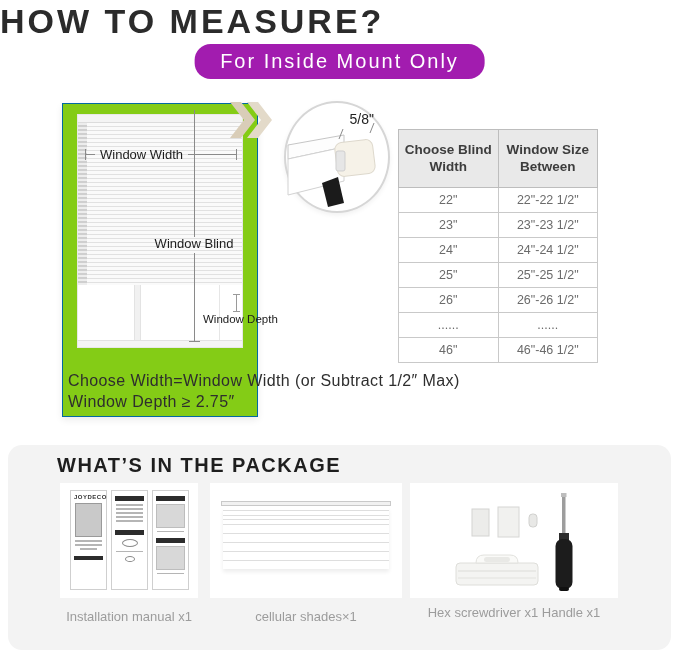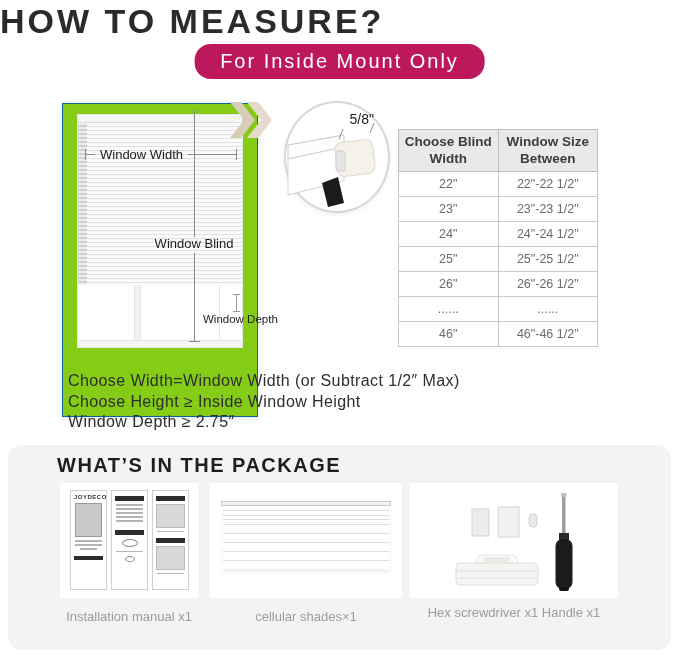--- a/index.html
+++ b/index.html
@@ -4,21 +4,21 @@
 <style>
   * { margin:0; padding:0; box-sizing:border-box; }
   html,body { background:#fff; }
   body { font-family:"Liberation Sans","DejaVu Sans",sans-serif; }
   .page { position:relative; width:679px; height:656px; background:#fff; overflow:hidden; }
 
   
   .title { position:absolute; top:2px; left:0; width:100%; 
            font-size:34px; font-weight:800; letter-spacing:3px; color:#2b2b2b; }
   .banner { position:absolute; top:44px; left:50%; transform:translateX(-50%);
-            background:#be185d; color:#fff; border-radius:16px; padding:6px 26px;
+            background:#a21caf; color:#fff; border-radius:16px; padding:6px 26px;
             font-size:20px; letter-spacing:2px; white-space:nowrap; }
 
   
   .window { position:absolute; left:62px; top:103px; width:196px; height:314px;
             background:#84cc16; border:1px solid #0369a1;
             box-shadow:0 3px 7px rgba(0,0,0,.08); }
   .opening { position:absolute; left:14px; top:10px; width:166px; height:234px;
              background:#fff; border:1px solid #e8e8e8; }
   .headrail { position:absolute; left:0; top:0; width:100%; height:8px;
               background:#f4f4f4; border-bottom:1px solid #dcdcdc; }
@@ -58,21 +58,21 @@
   .callout { position:absolute; left:284px; top:101px; width:106px; height:112px;
              border:2px solid #d6d6d6; border-radius:50%; background:#fff;
              box-shadow:0 2px 5px rgba(0,0,0,.06); }
   .callout svg { position:absolute; left:0; top:0; }
   .callout-meas { position:absolute; right:14px; top:8px; font-size:14px; color:#222; }
 
   
   table.size { position:absolute; left:398px; top:129px; width:200px;
                border-collapse:collapse; table-layout:fixed; }
   table.size th { background:#e9e9e9; font-size:13.5px; font-weight:bold; color:#3d3d3d;
-                  height:42px; border:1px solid #bdbdbd; line-height:1.25; }
+                  height:58px; border:1px solid #bdbdbd; line-height:1.25; }
   table.size td { height:25px; font-size:12.5px; color:#6b6b6b; text-align:center;
                   border:1px solid #c9c9c9; background:#fff; }
 
   
   .notes { position:absolute; left:68px; top:371px; font-size:16px; color:#2e2e2e;
            letter-spacing:.4px; line-height:20.5px; }
 
   
   .panel { position:absolute; left:8px; top:445px; width:663px; height:205px;
            background:#f3f3f3; border-radius:14px; }
@@ -199,21 +199,20 @@
         </tr>
       <tr>
           <td>46"</td>
           <td>46"-46 1/2"</td>
         </tr>
     </tbody>
   </table>
 
   <div class="notes">
     <div>Choose Width=Window Width (or Subtract 1/2″ Max)</div>
-    <div>Choose Height ≥ Inside Window Height</div>
     <div>Window Depth ≥ 2.75″</div>
   </div>
 
   <div class="panel">
     <div class="pkg-heading">WHAT’S IN THE PACKAGE</div>
 
     <div class="pkg-box box1">
       <div class="manual">
         <div class="m-panel">
           <div class="m-brand">JOYDECO</div>

